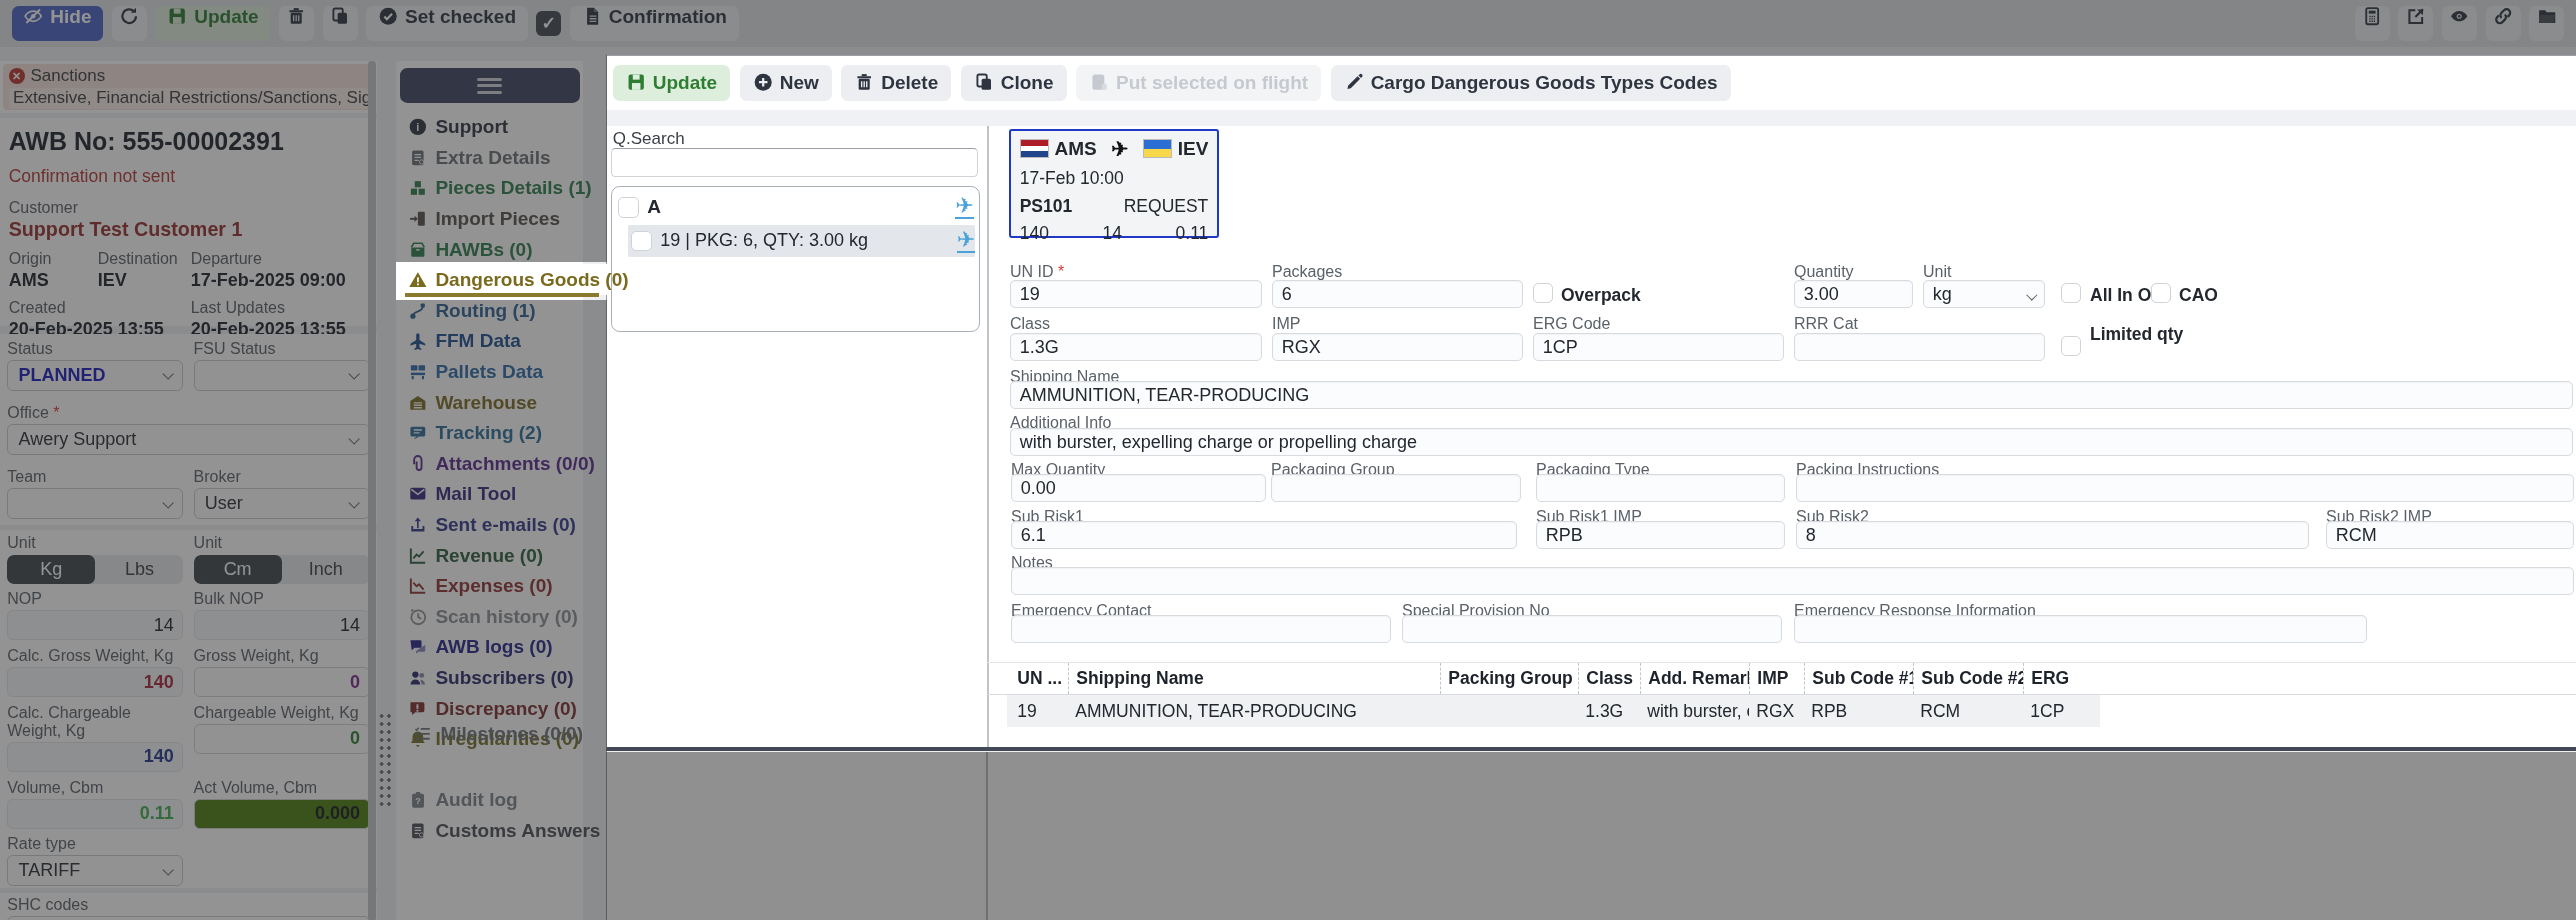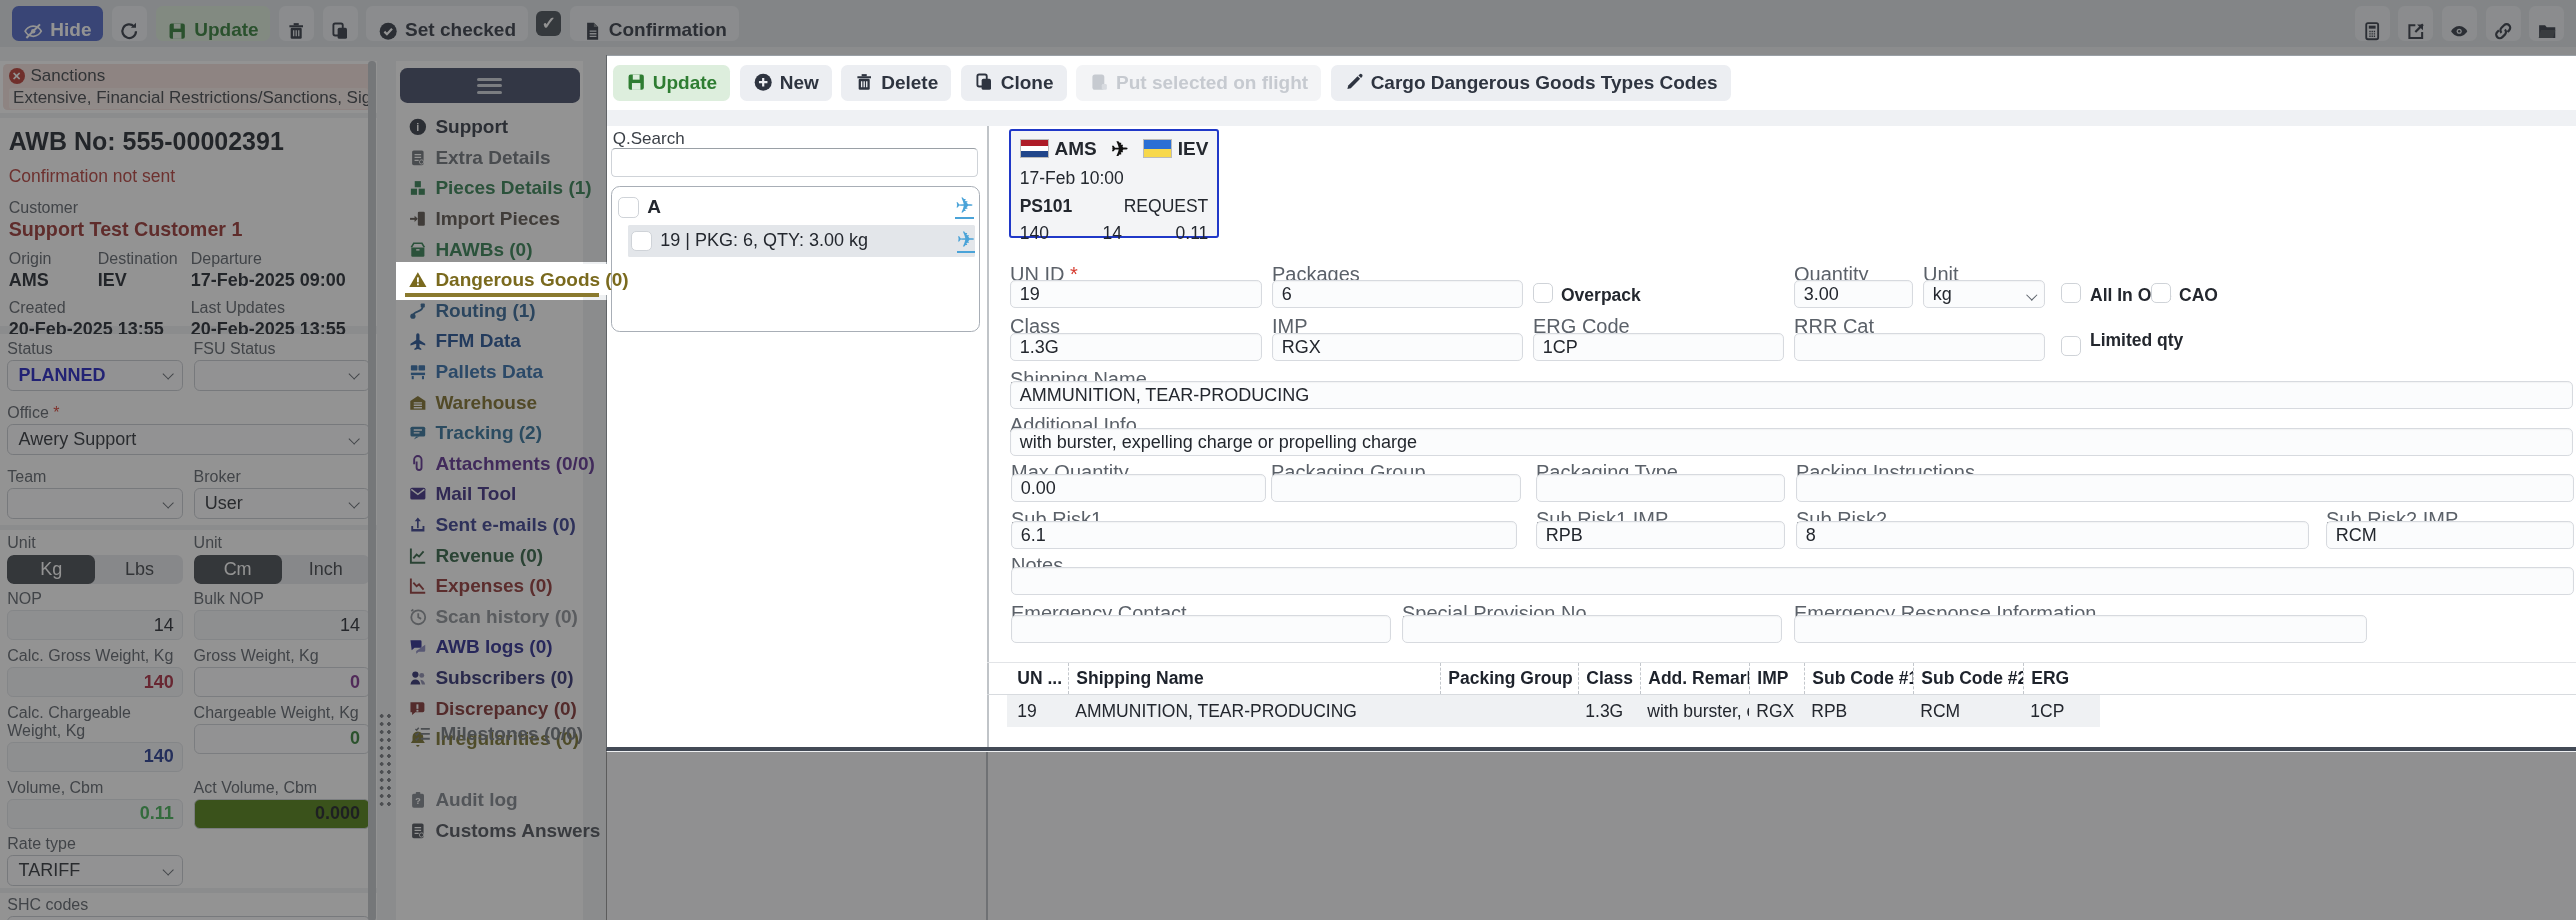--- a/index.html
+++ b/index.html
@@ -1,21 +1,21 @@
 <!DOCTYPE html>
 <html style="font-size:11.7px"><head>
 <meta charset="utf-8">
 <style>
   html,body{margin:0;padding:0}
   body{width:2576px;height:921px;position:relative;overflow:hidden;
        background:#eef0f2;font-family:"Liberation Sans",sans-serif;color:#23272e}
   
   #topbar{position:absolute;left:0;top:0;width:2576px;height:47px;background:#dfe3e7;
           display:flex;align-items:center;padding:0 11.7px;box-sizing:border-box;gap:8.7px}
-  .tbtn{height:35px;border-radius:6.6px;background:#eef1f4;display:inline-flex;align-items:flex-end;
+  .tbtn{height:35px;border-radius:6.6px;background:#eef1f4;display:inline-flex;align-items:flex-start;
         gap:6.6px;padding:0 11.7px;font-size:19px;font-weight:bold;color:#2e3440}
   .tbtn.icononly{width:35px;padding:0;justify-content:center}
   .tbtn.blue{background:#4a63c4;color:#fff}
   .tbtn.green{background:#dcedda;color:#2c7a33}
   .tb-spacer{flex:1}
   .ticon{width:20.4px;height:20.4px;display:inline-flex}
   .ticon svg{width:100%;height:100%}
   .darkcheck{width:25px;height:25px;background:#434a52;border-radius:5.8px;color:#fff;
              display:inline-flex;align-items:center;justify-content:center;font-size:17.5px;font-weight:bold}
   
@@ -101,21 +101,21 @@
   .flag{width:29px;height:19px;display:inline-block;border:0.4px solid #bbb;box-sizing:border-box}
   .flag.nl{background:linear-gradient(180deg,#AE1C28 33%,#fff 33% 66%,#21468B 66%)}
   .flag.ua{background:linear-gradient(180deg,#2b6fd4 50%,#f7d84b 50%)}
   .fc-plane{flex:1;text-align:center;font-size:20.4px;color:#111}
   .fc-r2{margin-top:7.3px}
   .fc-r3{display:flex;margin-top:7.3px}
   .fc-r3 .fl{font-weight:bold}.fc-r3 .st{margin-left:auto}
   .fc-r4{display:flex;margin-top:5.8px}
   .fc-r4 span:nth-child(2){margin:0 auto}
   
-  .flabel{position:absolute;font-size:20px;color:#5b6169;white-space:nowrap}
+  .flabel{position:absolute;font-size:16px;color:#5b6169;white-space:nowrap}
   .req{color:#d63b2f}
   .finp{position:absolute;background:#fbfcfd;border:0.7px solid #d7dadf;border-radius:5.1px;height:28px;
         font-size:18px;color:#23272e;padding:0 8.7px;display:flex;align-items:center;box-sizing:border-box;
         box-shadow:inset 0 0.7px 1.5px rgba(0,0,0,.05);white-space:nowrap;overflow:hidden}
   .fsel::after{content:"";position:absolute;right:8.7px;top:9.5px;width:6.6px;height:6.6px;
         border-right:1.8px solid #5a6069;border-bottom:1.8px solid #5a6069;transform:rotate(45deg)}
   .fcb{position:absolute;width:20.4px;height:20.4px;border:1.1px solid #cfd3d8;border-radius:5.1px;background:#fff;box-sizing:border-box}
   .fcbl{position:absolute;font-size:17.5px;font-weight:bold;color:#23272e;white-space:nowrap}
   
   #dgtable{position:absolute;left:380px;right:0;top:606px;border-top:0.7px solid #e2e4e7}
@@ -752,21 +752,21 @@
 
   <div class="flabel" style="left:403px;top:259px">Class</div>
   <div class="finp" style="left:403px;top:277px;width:252px">1.3G</div>
   <div class="flabel" style="left:665px;top:259px">IMP</div>
   <div class="finp" style="left:665px;top:277px;width:251px">RGX</div>
   <div class="flabel" style="left:926px;top:259px">ERG Code</div>
   <div class="finp" style="left:926px;top:277px;width:251px">1CP</div>
   <div class="flabel" style="left:1187px;top:259px">RRR Cat</div>
   <div class="finp" style="left:1187px;top:277px;width:251px"></div>
   <span class="fcb" style="left:1454px;top:280px"></span>
-  <span class="fcbl" style="left:1483px;top:274px">Limited qty</span>
+  <span class="fcbl" style="left:1483px;top:268px">Limited qty</span>
 
   <div class="flabel" style="left:403px;top:312px">Shipping Name</div>
   <div class="finp" style="left:403px;top:325px;width:1563px">AMMUNITION, TEAR-PRODUCING</div>
   <div class="flabel" style="left:403px;top:358px">Additional Info</div>
   <div class="finp" style="left:403px;top:372px;width:1563px">with burster, expelling charge or propelling charge</div>
 
   <div class="flabel" style="left:404px;top:405px">Max Quantity</div>
   <div class="finp" style="left:404px;top:418px;width:255px">0.00</div>
   <div class="flabel" style="left:664px;top:405px">Packaging Group</div>
   <div class="finp" style="left:664px;top:418px;width:250px"></div>

